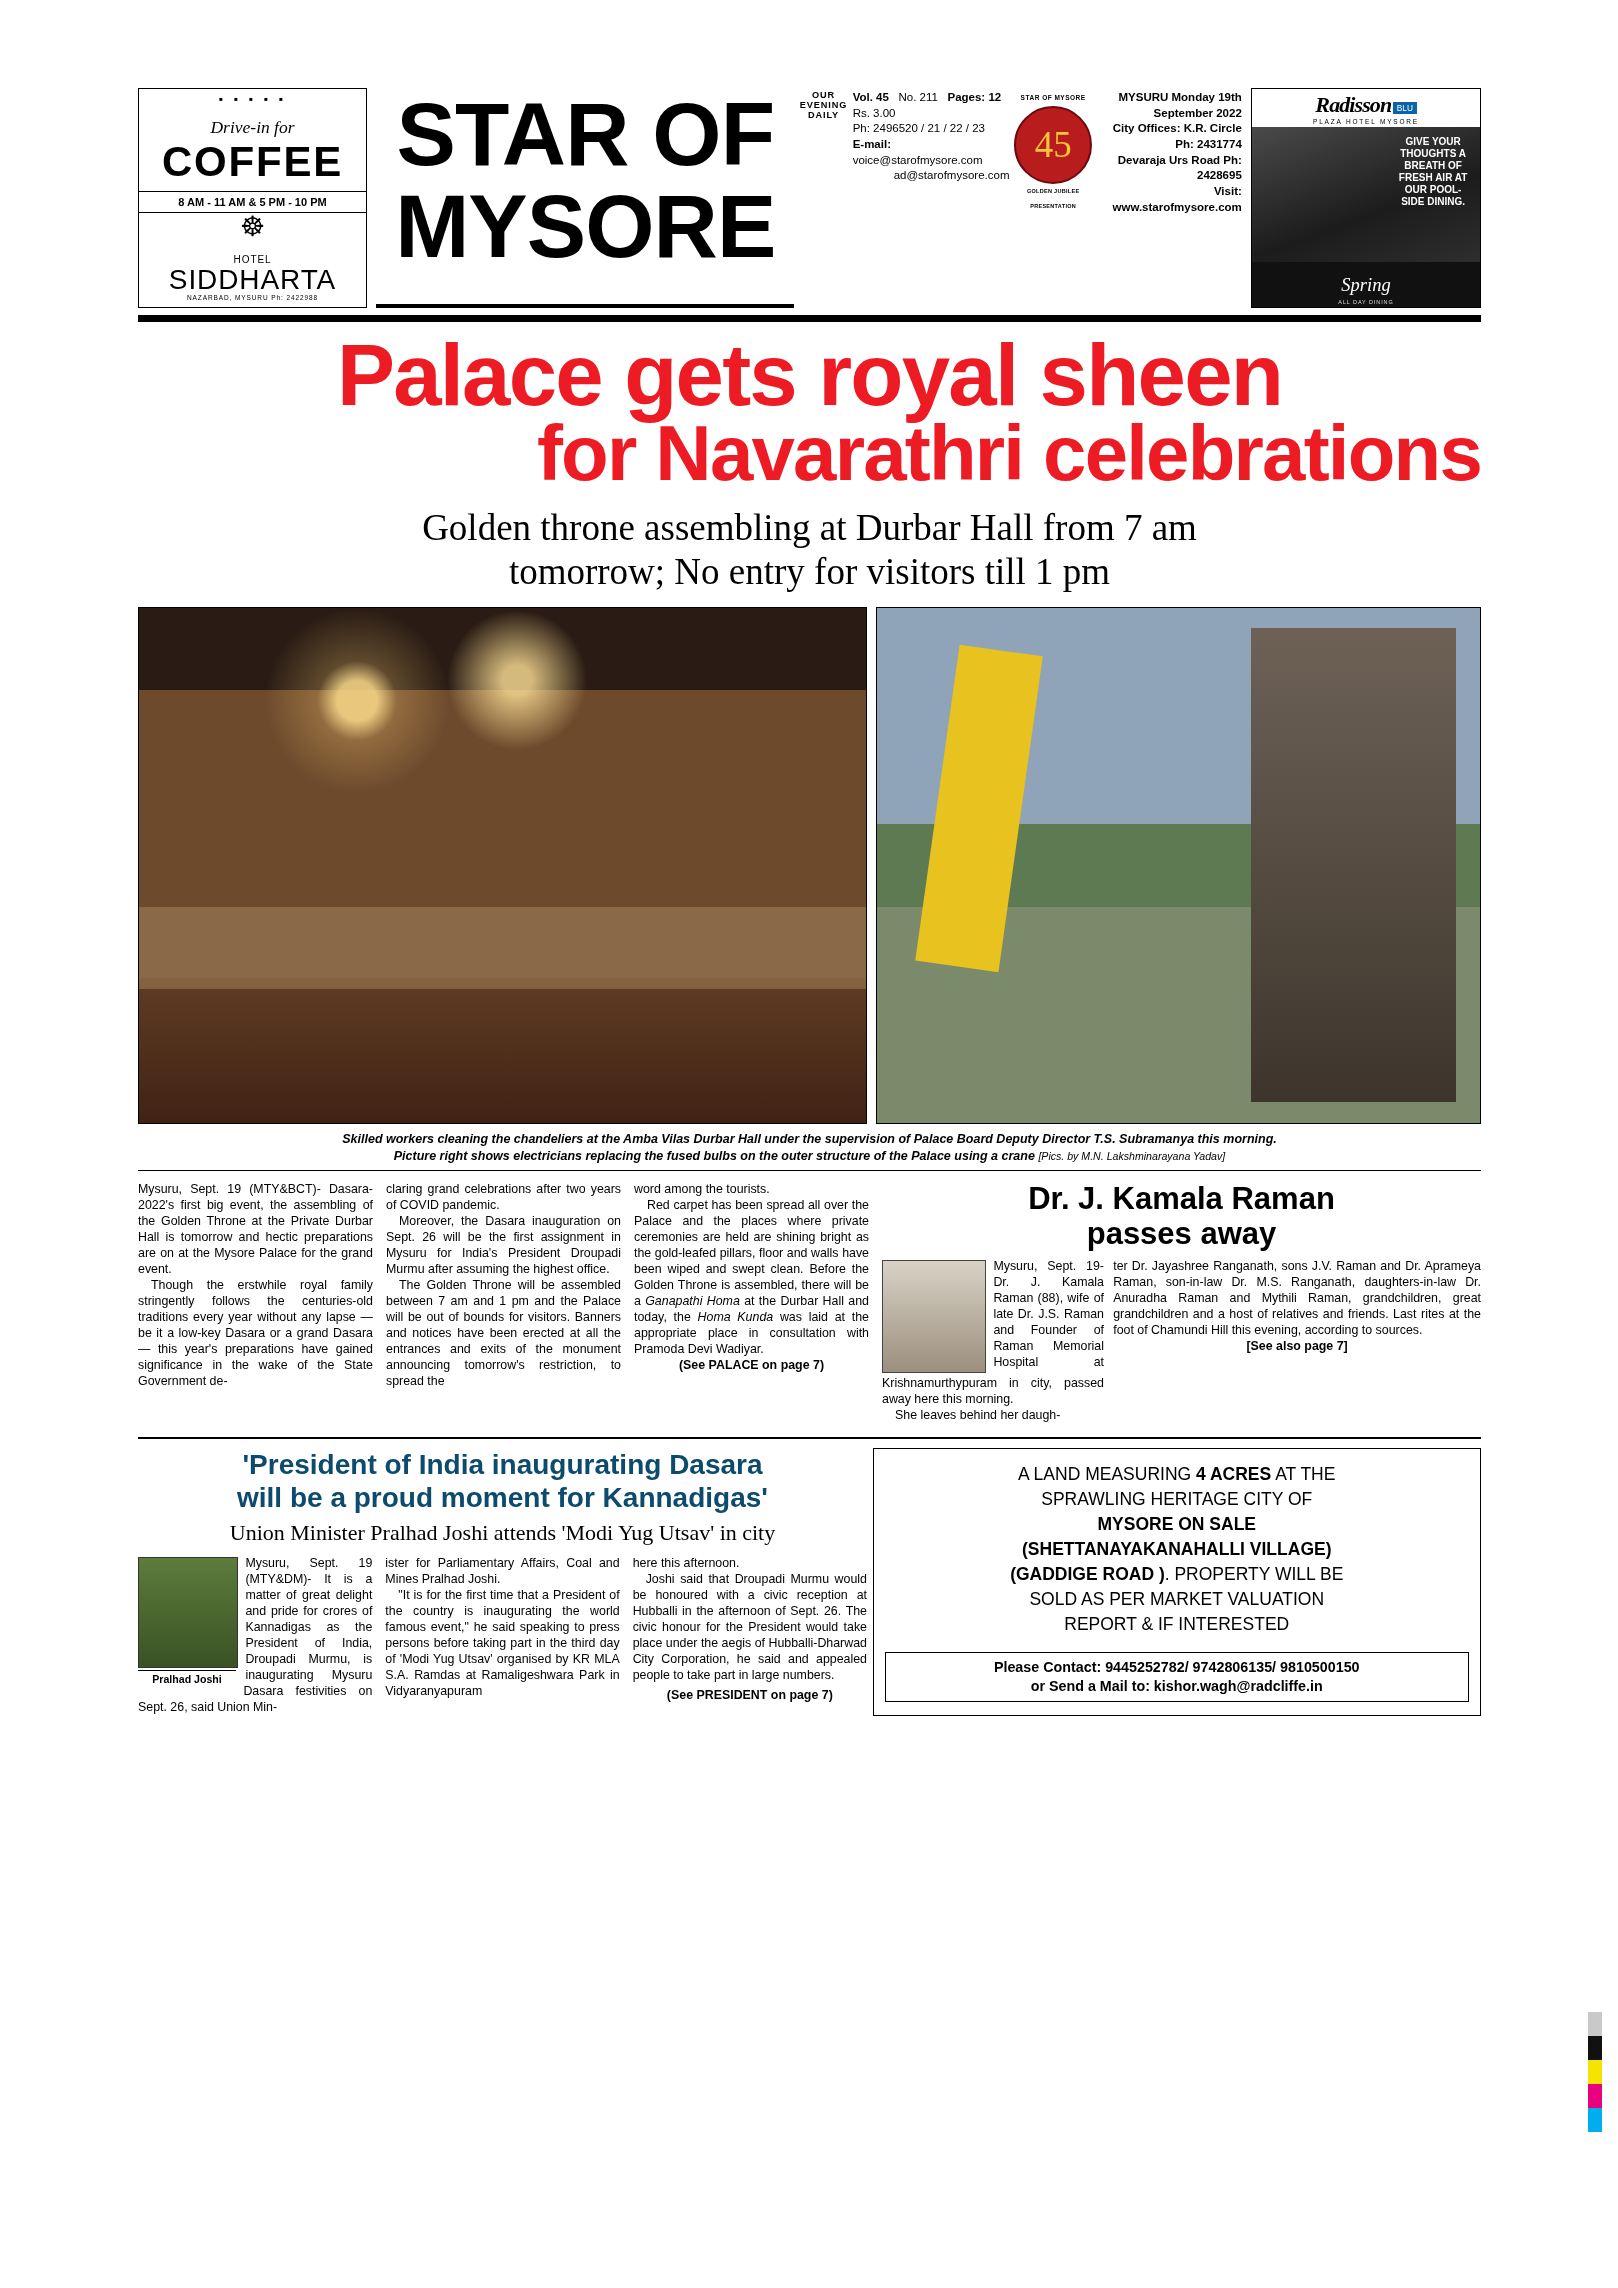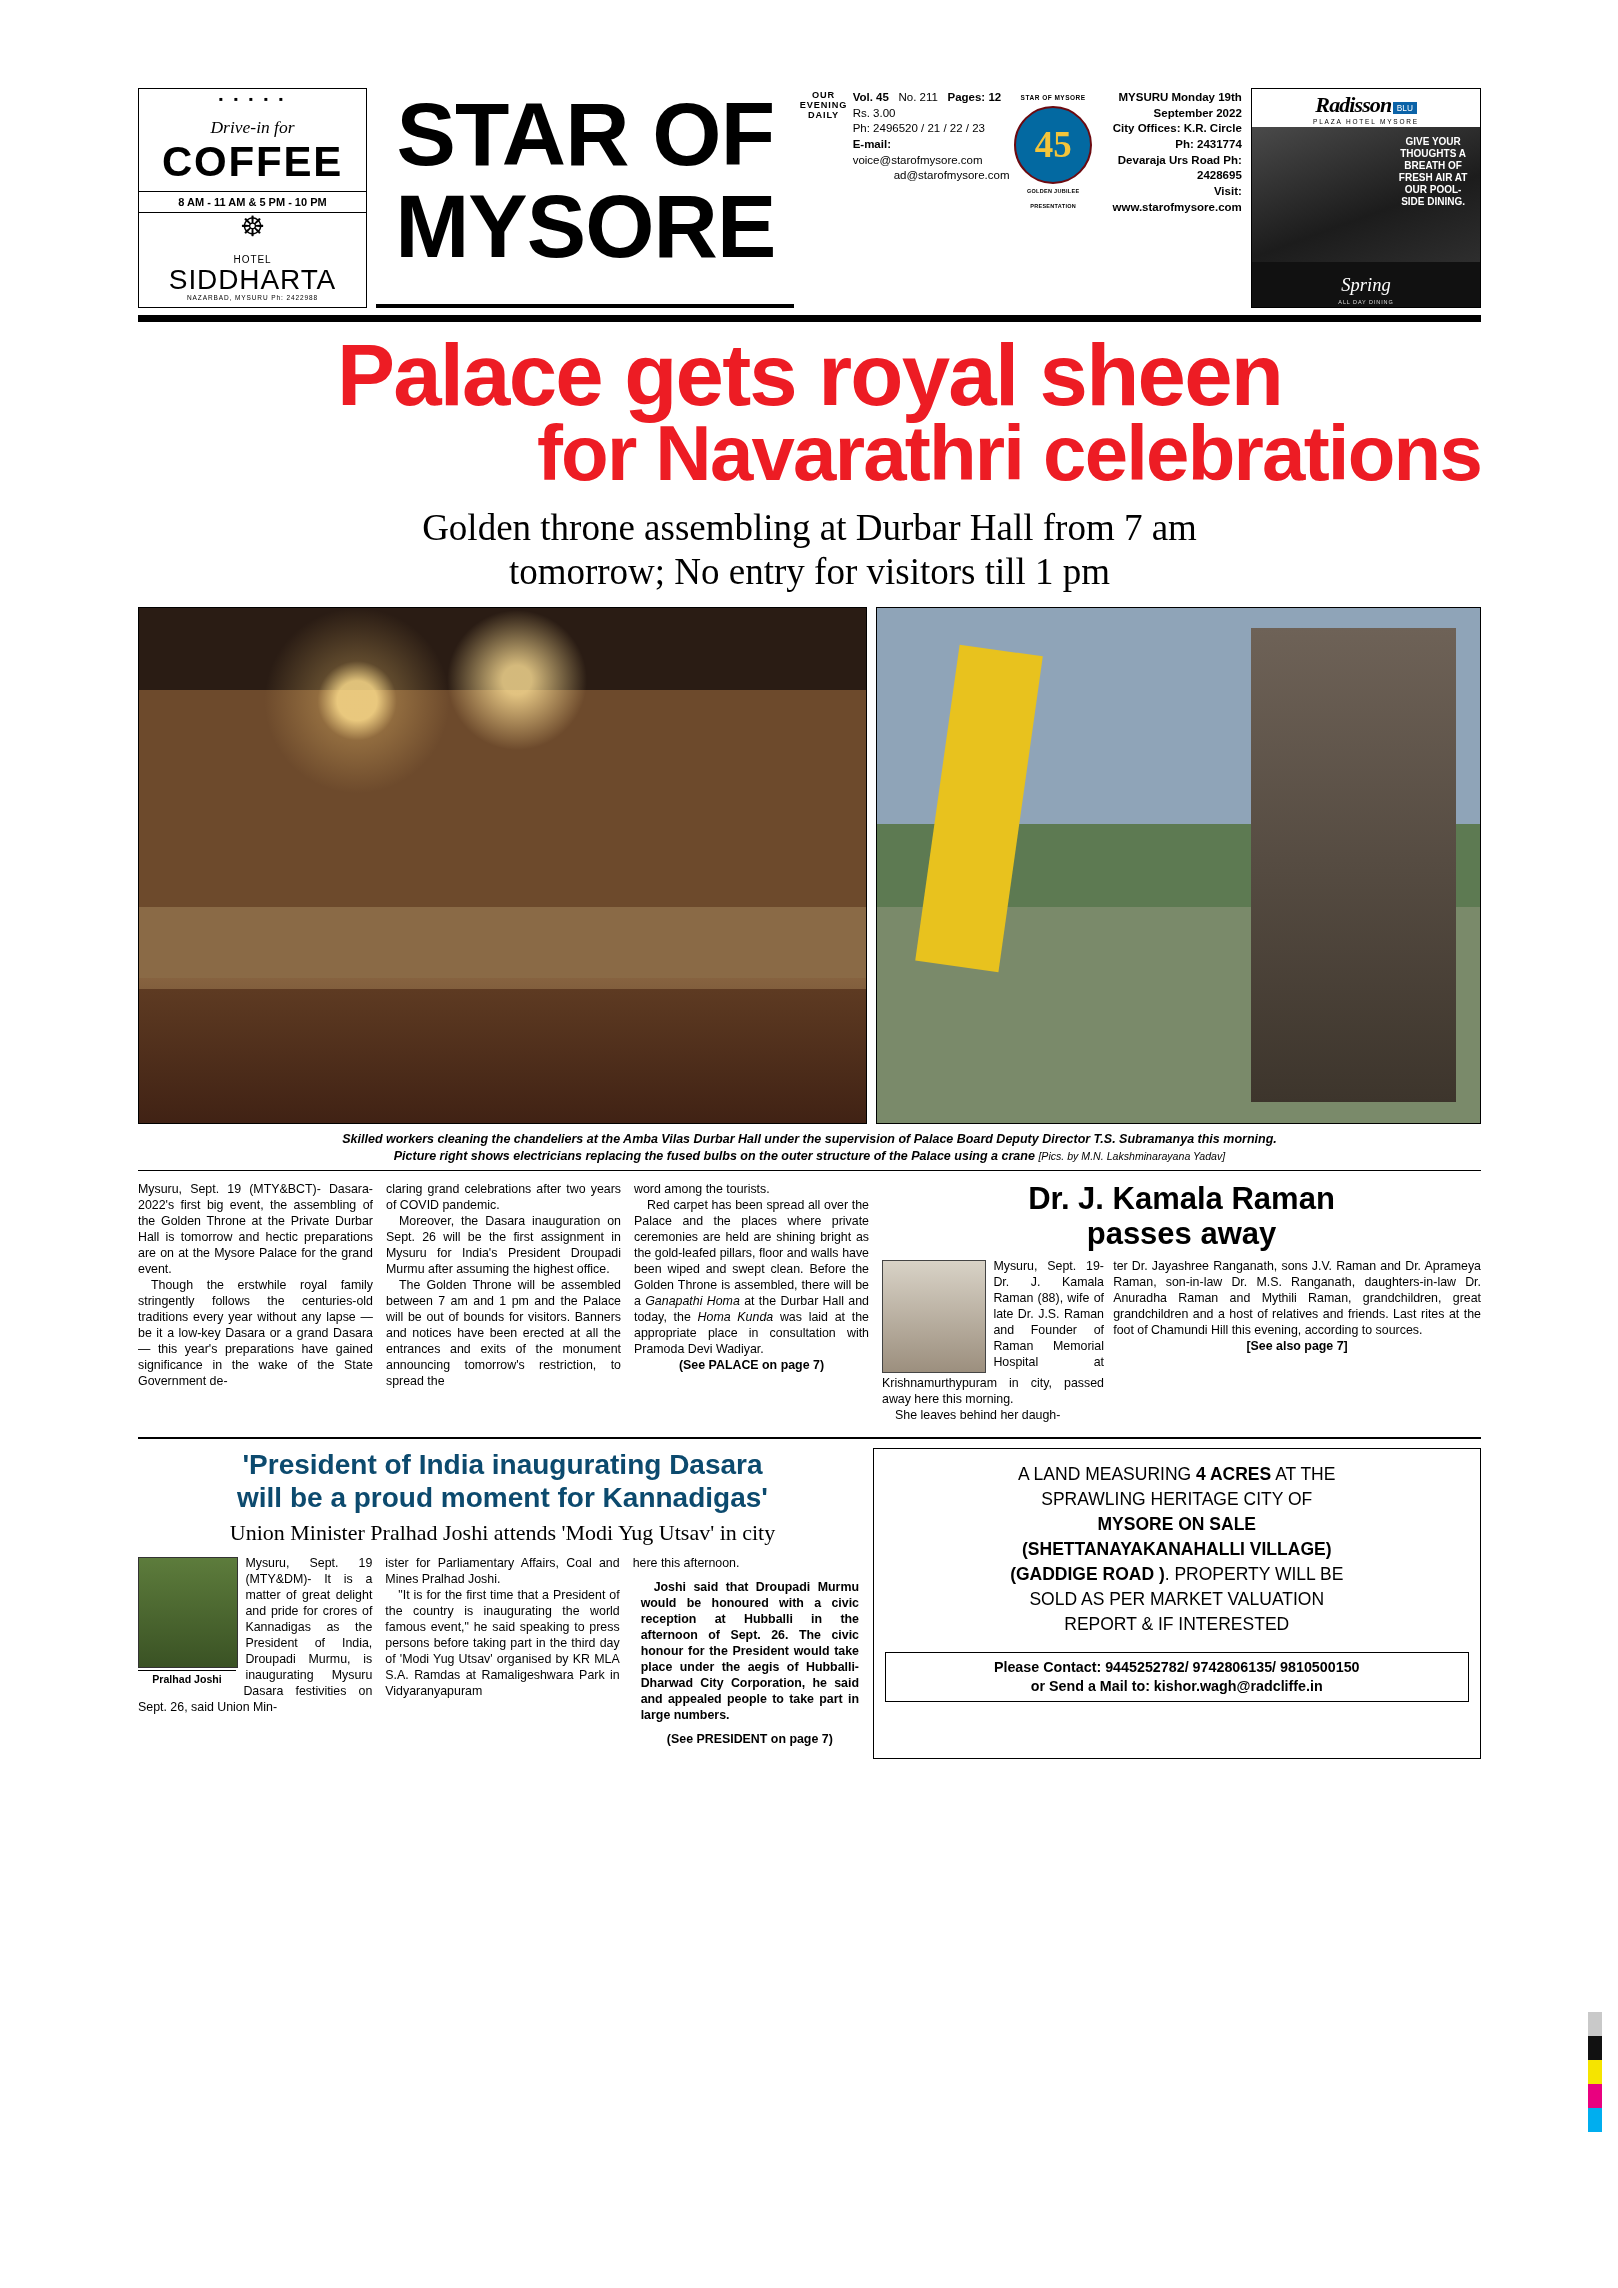--- a/index.html
+++ b/index.html
@@ -22,21 +22,21 @@
   .title-col{flex:1;display:flex;flex-direction:row;padding:0 9.2px;box-sizing:border-box;}
   .sof{font-family:"Liberation Sans",sans-serif;font-weight:bold;font-size:89px;line-height:92px;text-align:center;letter-spacing:-0.9px;border-bottom:4.6px solid #000;padding-bottom:1.8px;}
   .ruleline{height:2.8px;background:#000;margin-top:2.8px;}
   .evening{text-align:center;font-size:9.2px;font-weight:bold;letter-spacing:0.9px;margin-top:1.8px;}
 
   .infobar{display:flex;justify-content:space-between;align-items:flex-start;font-size:11.5px;line-height:15.7px;margin-top:1.8px;}
   .infobar .left{width:44%;}
   .infobar .right{width:44%;text-align:right;}
   .infobar b{font-weight:bold;}
   .emblem{width:103px;text-align:center;}
-  .emblem .ecircle{width:74px;height:74px;border-radius:50%;background:#0369a1;color:#f3c43a;margin:0 auto;display:flex;align-items:center;justify-content:center;font-weight:bold;font-size:37px;font-family:"Liberation Serif",serif;border:2.8px solid #6d0a10;}
+  .emblem .ecircle{width:74px;height:74px;border-radius:50%;background:#b91c1c;color:#f3c43a;margin:0 auto;display:flex;align-items:center;justify-content:center;font-weight:normal;font-size:37px;font-family:"Liberation Serif",serif;border:2.8px solid #6d0a10;}
   .emblem .etop{font-size:6.5px;font-weight:bold;letter-spacing:0.5px;}
   .emblem .ebot{font-size:5.5px;font-weight:bold;letter-spacing:0.3px;}
 
   .ad-right{width:230px;border:0.9px solid #000;box-sizing:border-box;background:#111;color:#fff;position:relative;overflow:hidden;}
   .ad-right .radbar{background:#fff;color:#000;text-align:center;padding:2.8px 0 1.8px;}
   .ad-right .radname{font-family:"Liberation Serif",serif;font-style:italic;font-size:22px;font-weight:bold;letter-spacing:-0.9px;}
   .ad-right .radblu{background:#0b63a8;color:#fff;font-size:8.3px;padding:0.9px 3.7px;margin-left:1.8px;vertical-align:middle;}
   .ad-right .radsub{font-size:6.5px;letter-spacing:1.8px;}
   .ad-right .radbody{height:135px;background:linear-gradient(160deg,#4a4a4a,#1c1c1c 60%,#2e2e2e);position:relative;}
   .ad-right .radtext{position:absolute;right:7.4px;top:9.2px;width:79px;text-align:center;font-size:10px;font-weight:bold;line-height:12px;color:#fff;}
@@ -247,21 +247,21 @@
             <div class="joshi-photo"></div>
             <div class="joshi-name">Pralhad Joshi</div>
             <span>Mysuru, Sept. 19 (MTY&amp;DM)- It is a matter of great delight and pride for crores of Kannadigas as the President of India, Droupadi Murmu, is inaugurating Mysuru Dasara festivities on Sept. 26, said Union Min-</span>
           </div>
           <div class="s2c">
             <p style="margin:0;text-indent:0;">ister for Parliamentary Affairs, Coal and Mines Pralhad Joshi.</p>
             <p style="margin:0;text-indent:13px;">"It is for the first time that a President of the country is inaugurating the world famous event," he said speaking to press persons before taking part in the third day of 'Modi Yug Utsav' organised by KR MLA S.A. Ramdas at Ramaligeshwara Park in Vidyaranyapuram</p>
           </div>
           <div class="s2c" style="padding-right:0;">
             <p style="margin:0;text-indent:0;">here this afternoon.</p>
-            <p style="margin:8px;text-indent:13px;font-weight:bold;">Joshi said that Droupadi Murmu would be honoured with a civic reception at Hubballi in the afternoon of Sept. 26. The civic honour for the President would take place under the aegis of Hubballi-Dharwad City Corporation, he said and appealed people to take part in large numbers.</p>
+            <p style="margin:0;text-indent:13px;">Joshi said that Droupadi Murmu would be honoured with a civic reception at Hubballi in the afternoon of Sept. 26. The civic honour for the President would take place under the aegis of Hubballi-Dharwad City Corporation, he said and appealed people to take part in large numbers.</p>
             <p class="seelink">(See PRESIDENT on page 7)</p>
           </div>
         </div>
       </div>
 
       <div class="land-ad">
         <div>
           <span>A LAND MEASURING </span><b>4 ACRES</b><span> AT THE</span>
         </div>
         <div>SPRAWLING HERITAGE CITY OF</div>

